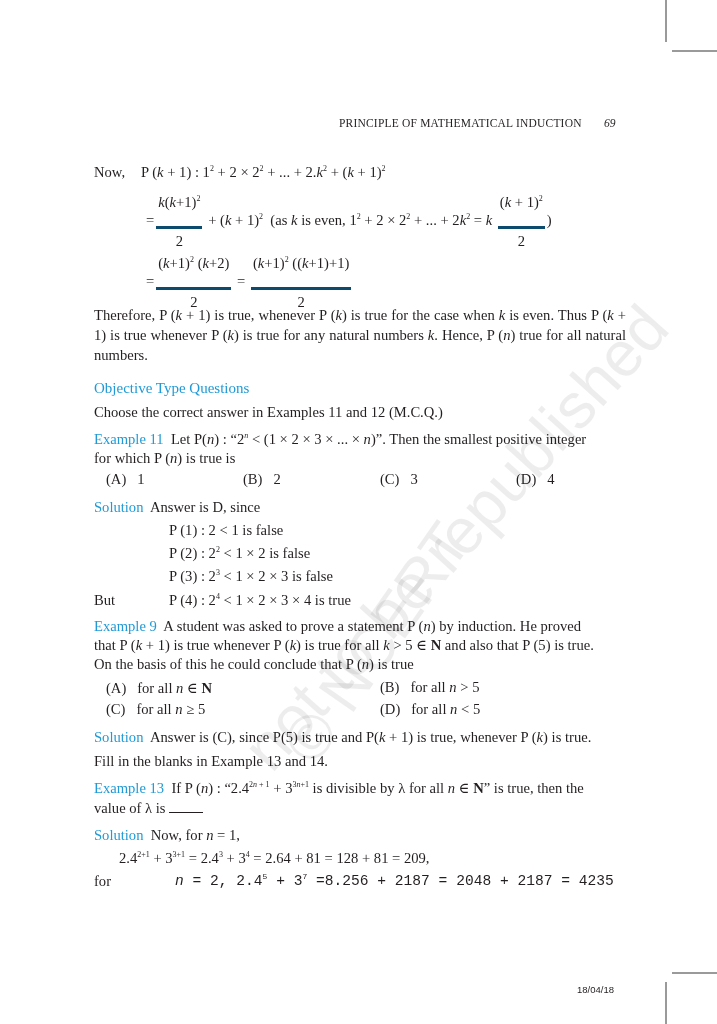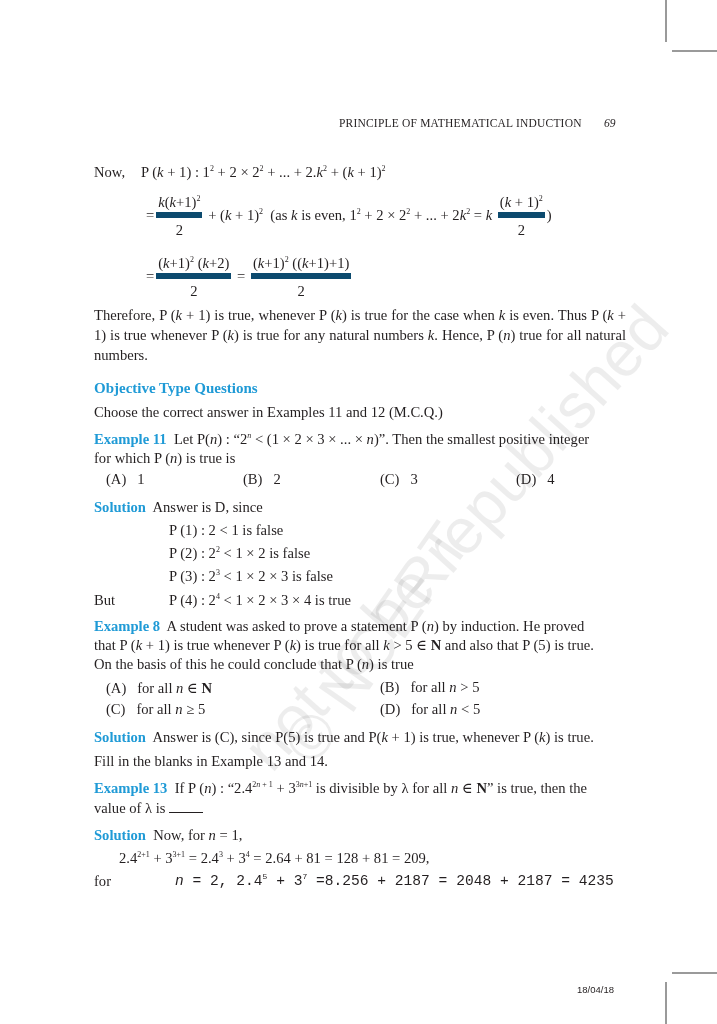--- a/index.html
+++ b/index.html
@@ -4,25 +4,25 @@
 <style>
   html, body { margin:0; padding:0; background:#ffffff; }
   body { width:717px; height:1024px; position:relative; overflow:hidden;
          font-family:"Liberation Serif", "DejaVu Serif", serif; color:#231f20; font-size:14.6px; }
   .abs { position:absolute; }
   .crop-v { position:absolute; width:1.5px; background:#9a9a9a; }
   .crop-h { position:absolute; height:1.5px; background:#9a9a9a; }
   .header { position:absolute; top:117px; left:339px; font-size:11.5px; letter-spacing:0.2px; color:#231f20; }
   .pagenum { position:absolute; top:117px; left:604px; font-size:11.5px;font-style:italic; }
   .line { position:absolute; left:94px; white-space:nowrap; line-height:18px; }
-  .blue { color:#1f9ad6; font-weight:bold; }
+  .blue { color:#1f9ad6; font-weight:normal; }
   i, .it { font-style:italic; }
   sup { font-size:8px; vertical-align:6px; line-height:0; }
   .frac { display:inline-flex; flex-direction:column; align-items:center; vertical-align:middle; margin:0 2px; }
-  .frac .num { border-bottom:6px solid #0c4a6e; padding:0 2px 1px 2px; line-height:18px; }
+  .frac .num { border-bottom:3px solid #0c4a6e; padding:0 2px 15px 2px; line-height:18px; }
   .frac .den { line-height:20px; padding-top:2px; }
   .para { position:absolute; left:94px; width:532px; line-height:20px; text-align:justify; }
   .opt { position:absolute; white-space:nowrap; }
   .footer-date { position:absolute; top:984px; left:577px; font-family:"Liberation Sans", sans-serif; font-size:9.5px; color:#231f20; }
   .watermark { position:absolute; font-family:"Liberation Sans", sans-serif; color:rgba(0,0,0,0.07);
                font-size:62px; white-space:nowrap; transform-origin:left top; pointer-events:none; }
   .blank { display:inline-block; width:34px; border-bottom:1px solid #231f20; height:12px; vertical-align:baseline; }
 </style>
 </head>
 <body>
@@ -86,21 +86,21 @@
 <div class="line" style="top:498px;">
   <span class="blue">Solution</span>&nbsp; <span>Answer is D, since</span>
 </div>
 <div class="line" style="top:521px; left:169px;">P (1) : 2 &lt; 1 is false</div>
 <div class="line" style="top:544px; left:169px;">P (2) : 2<sup>2</sup> &lt; 1 × 2 is false</div>
 <div class="line" style="top:567px; left:169px;">P (3) : 2<sup>3</sup> &lt; 1 × 2 × 3 is false</div>
 <div class="line" style="top:591px;">But</div>
 <div class="line" style="top:591px; left:169px;">P (4) : 2<sup>4</sup> &lt; 1 × 2 × 3 × 4 is true</div>
 
 <div class="line" style="top:617px;">
-  <span class="blue">Example 8</span>&nbsp; A student was asked to prove a statement P (<i>n</i>) by induction. He proved
+  <span class="blue">Example 9</span>&nbsp; A student was asked to prove a statement P (<i>n</i>) by induction. He proved
 </div>
 <div class="line" style="top:636px;">that P (<i>k</i> + 1) is true whenever P (<i>k</i>) is true for all <i>k</i> &gt; 5 ∈ <b>N</b> and also that P (5) is true.</div>
 <div class="line" style="top:655px;">On the basis of this he could conclude that P (<i>n</i>) is true</div>
 <div class="opt" style="top:679px; left:106px;">(A)&nbsp;&nbsp; for all <i>n</i> ∈ <b>N</b></div>
 <div class="opt" style="top:679px; left:380px;">(B)&nbsp;&nbsp; for all <i>n</i> &gt; 5</div>
 <div class="opt" style="top:701px; left:106px;font-family:Liberation Serif, serif;">(C)&nbsp;&nbsp; for all <i>n</i> ≥ 5</div>
 <div class="opt" style="top:701px; left:380px;">(D)&nbsp;&nbsp; for all <i>n</i> &lt; 5</div>
 
 <div class="line" style="top:728px;">
   <span class="blue">Solution</span>&nbsp; Answer is (C), since P(5) is true and P(<i>k</i> + 1) is true, whenever P (<i>k</i>) is true.

